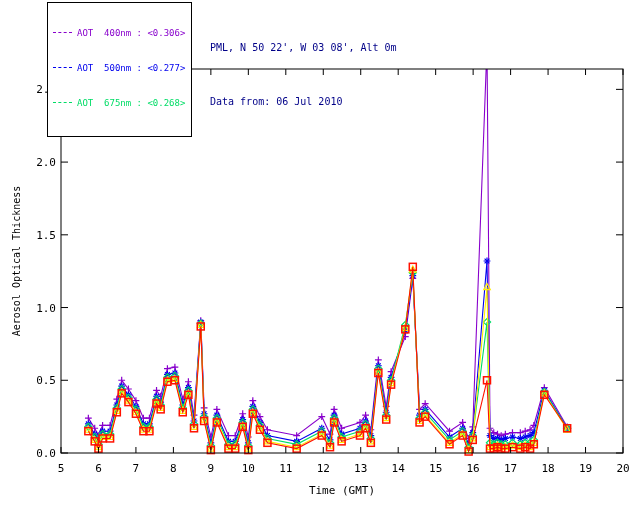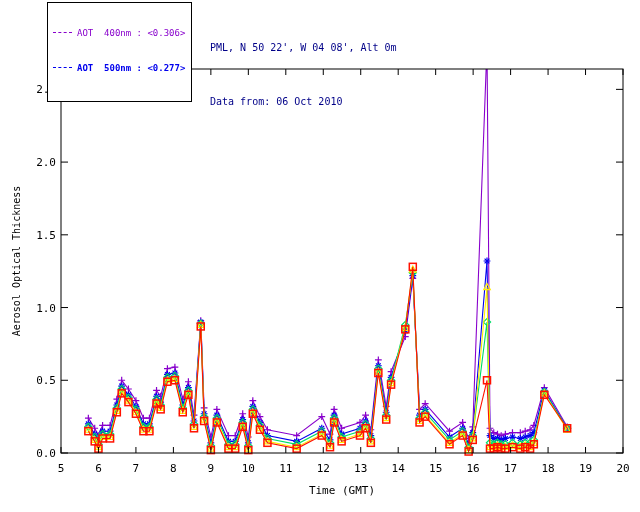--- a/index.html
+++ b/index.html
@@ -14,26 +14,27 @@
   .titleblock{position:absolute;left:210px;top:3px;font-size:10px;color:#000088;
               line-height:18px;white-space:pre;z-index:2;}
 </style>
 </head>
 <body>
 
 <div class="screen">
 
   <div class="legend">
     <span class="lrow" style="color: rgb(136, 0, 204); text-align: center;"><span class="dash"></span><span>AOT  400nm : &lt;0.306&gt;</span></span>
-    <span class="lrow" style="color: rgb(0, 0, 238); font-weight: bold;"><span class="dash"></span><span>AOT  500nm : &lt;0.277&gt;</span></span>
+    <span class="lrow" style="color: rgb(0, 0, 238);"><span class="dash"></span><span>AOT  500nm : &lt;0.277&gt;</span></span>
+    <span class="lrow" style="color: rgb(0, 221, 102);"><span class="dash"></span><span>AOT  675nm : &lt;0.268&gt;</span></span>
   </div>
 
   <div class="titleblock">
-    <div>PML, N 50 22', W 04 08', Alt 0m</div>
-    <div>Data from: 06 Oct 2010</div>
+    <div>PML, N 50 22', W 03 08', Alt 0m</div>
+    <div>Data from: 06 Jul 2010</div>
   </div>
 
   <svg id="chart" width="640" height="512">
       <defs>
         <clipPath id="plotclip">
           <rect x="60.5" y="69" width="563" height="388.5"></rect>
         </clipPath>
       </defs>
       <g clip-path="url(#plotclip)">
         <g>

